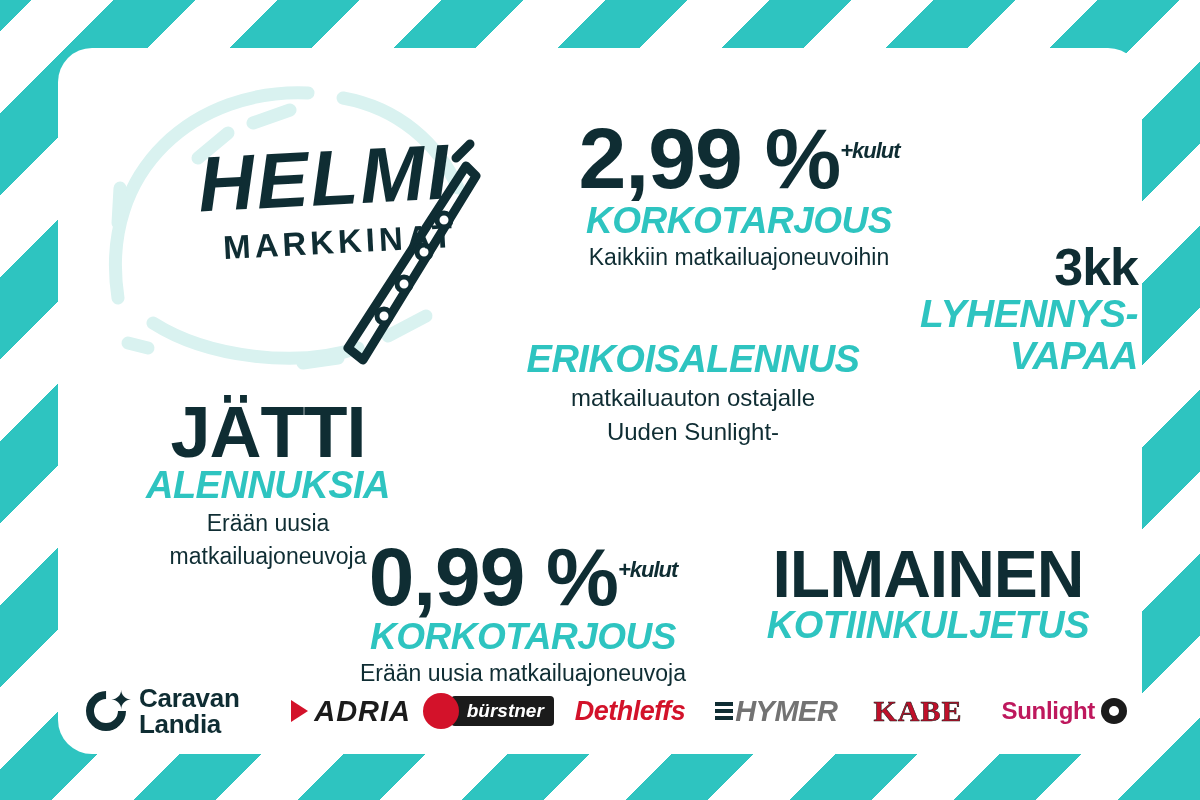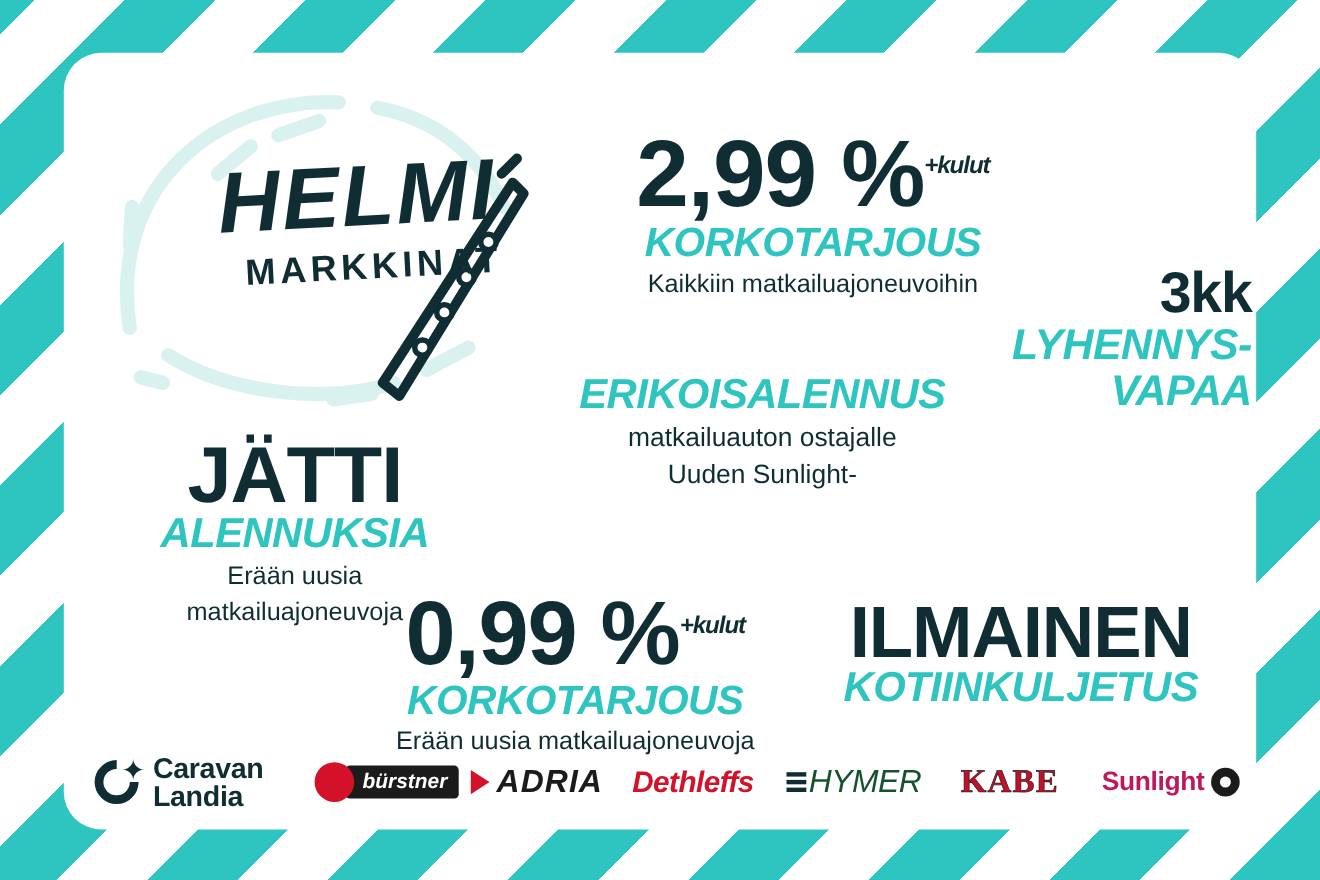--- a/index.html
+++ b/index.html
@@ -236,22 +236,22 @@
   }
 
   
   #brand-hymer { width: 160px; }
   #hymer-bars {
     display: inline-block;
     margin-right: 2px;
   }
   .hbar { width: 18px; height: 4px; background: #0f2d33; margin: 3px 0; }
   #hymer-text {
-    font-size: 29px; font-weight: normal; font-style: italic;
-    color: #14532d; letter-spacing: -0.5px;
+    font-size: 29px; font-weight: bold; font-style: italic;
+    color: #737373; letter-spacing: -0.5px;
   }
 
   
   #brand-kabe { width: 150px; }
   #kabe-text {
     font-size: 30px; font-weight: bold;
     font-family: "Liberation Serif", serif;
     color: #c0102a; letter-spacing: 1px;
     -webkit-text-stroke: 0.6px #1b1b1b;
   }
@@ -360,28 +360,28 @@
       <div id="cl-mark">
         <div id="cl-c"></div>
         <div id="cl-spark">✦</div>
       </div>
       <div id="cl-text">
         <div>Caravan</div>
         <div>Landia</div>
       </div>
     </div>
 
+    <div class="brand" id="brand-adria">
+      <div id="adria-tri"></div>
+      <div id="adria-text">ADRIA</div>
+    </div>
+
     <div class="brand" id="brand-burstner">
       <div id="burst-circle"></div>
       <div id="burst-plate">bürstner</div>
-    </div>
-
-    <div class="brand" id="brand-adria">
-      <div id="adria-tri"></div>
-      <div id="adria-text">ADRIA</div>
     </div>
 
     <div class="brand" id="brand-dethleffs">
       <div id="dethleffs-text">Dethleffs</div>
     </div>
 
     <div class="brand" id="brand-hymer">
       <div id="hymer-bars">
         <div class="hbar"></div>
         <div class="hbar"></div>

